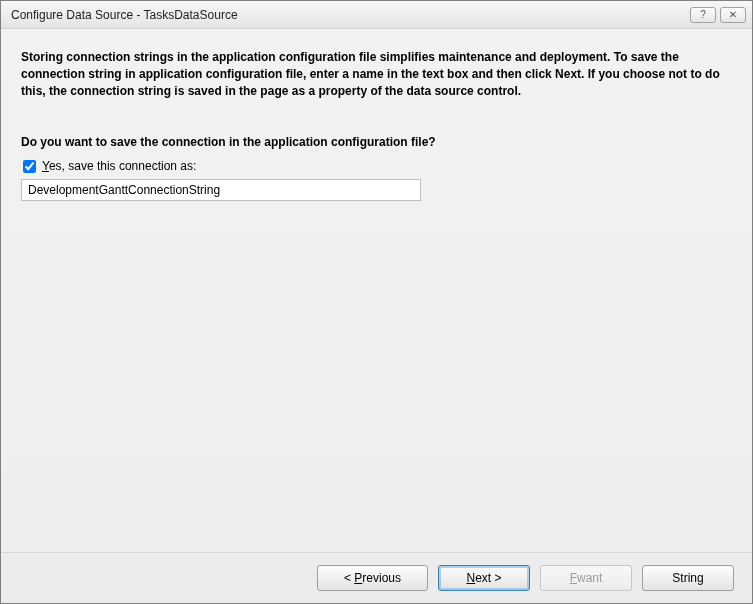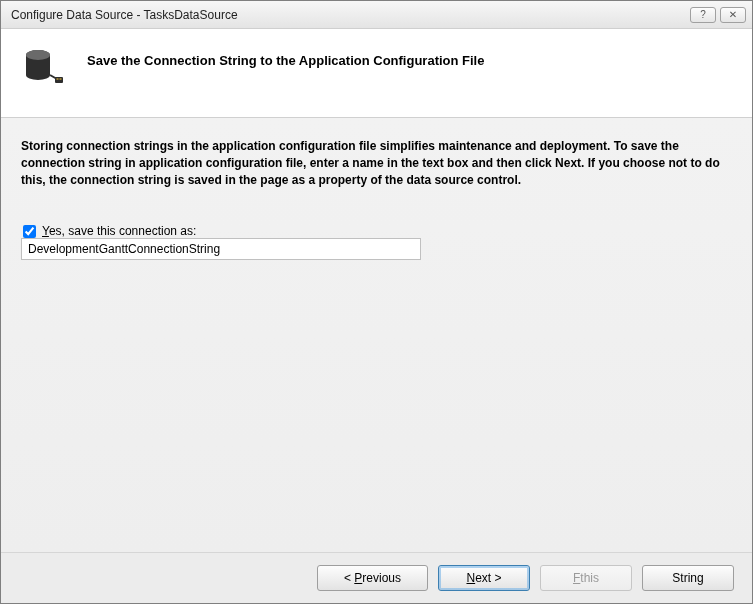--- a/index.html
+++ b/index.html
@@ -71,20 +71,21 @@
     margin-bottom: 36px;
     font-weight: bold;
   }
   .question {
     font-weight: bold;
     margin-bottom: 10px;
   }
   .checkbox-row {
     display: flex;
     align-items: center;
+    margin-bottom: 6px;
     margin-left: 2px;
   }
   .checkbox-row input[type=checkbox] {
     margin: 0 6px 0 0;
     width: 13px; height: 13px;
   }
   .checkbox-row label {
     color: #000;
   }
   .checkbox-row .u { text-decoration: underline; }
@@ -136,46 +137,33 @@
   <div class="titlebar">
     <div class="title">Configure Data Source - TasksDataSource</div>
     <div class="ctrl">
         <span>?</span>
       </div>
     <div class="ctrl">
         <span>✕</span>
       </div>
   </div>
 
-  <div class="header-panel">
-    <div class="header-icon">
-      <svg viewBox="0 0 44 44" width="44" height="44">
-        <ellipse cx="17" cy="10" rx="12" ry="5" fill="#4a4a4a"></ellipse>
-        <path d="M5 10 L5 30 A12 5 0 0 0 29 30 L29 10" fill="#2e2e2e"></path>
-        <ellipse cx="17" cy="10" rx="12" ry="5" fill="#6a6a6a"></ellipse>
-        <path d="M29 30 L36 34" stroke="#2e2e2e" stroke-width="2" fill="none"></path>
-        <rect x="34" y="32" width="8" height="6" rx="1" fill="#2e2e2e"></rect>
-        <rect x="35.5" y="33.5" width="2" height="1" fill="#ffd040"></rect>
-        <rect x="38.5" y="33.5" width="2" height="1" fill="#ffd040"></rect>
-      </svg>
-    </div>
-    <div class="header-title">Save the Connection String to the Application Configuration File</div>
-  </div>
 
   <div class="body-panel">
     <div class="instruction">Storing connection strings in the application configuration file simplifies maintenance and deployment. To save the connection string in application configuration file, enter a name in the text box and then click Next. If you choose not to do this, the connection string is saved in the page as a property of the data source control.</div>
+    <div class="question">Do you want to save the connection in the application configuration file?</div>
 
     <div class="checkbox-row">
       <input type="checkbox" checked="" style="">
       <label><span class="u">Y</span><span>es, save this connection as:</span></label>
     </div>
 
     <input type="text" class="text-input" value="DevelopmentGanttConnectionString" style="">
   </div>
 
   <div class="button-bar">
     <button class="btn"><span>&lt; </span><span class="mnemonic">P</span><span>revious</span></button>
     <button class="btn default-btn"><span class="mnemonic">N</span><span>ext &gt;</span></button>
-    <button class="btn" disabled=""><span></span><span class="mnemonic">F</span><span>this</span></button>
+    <button class="btn" disabled=""><span></span><span class="mnemonic">F</span><span>want</span></button>
     <button class="btn">String</button>
   </div>
 
 </div>
 
 </body></html>

